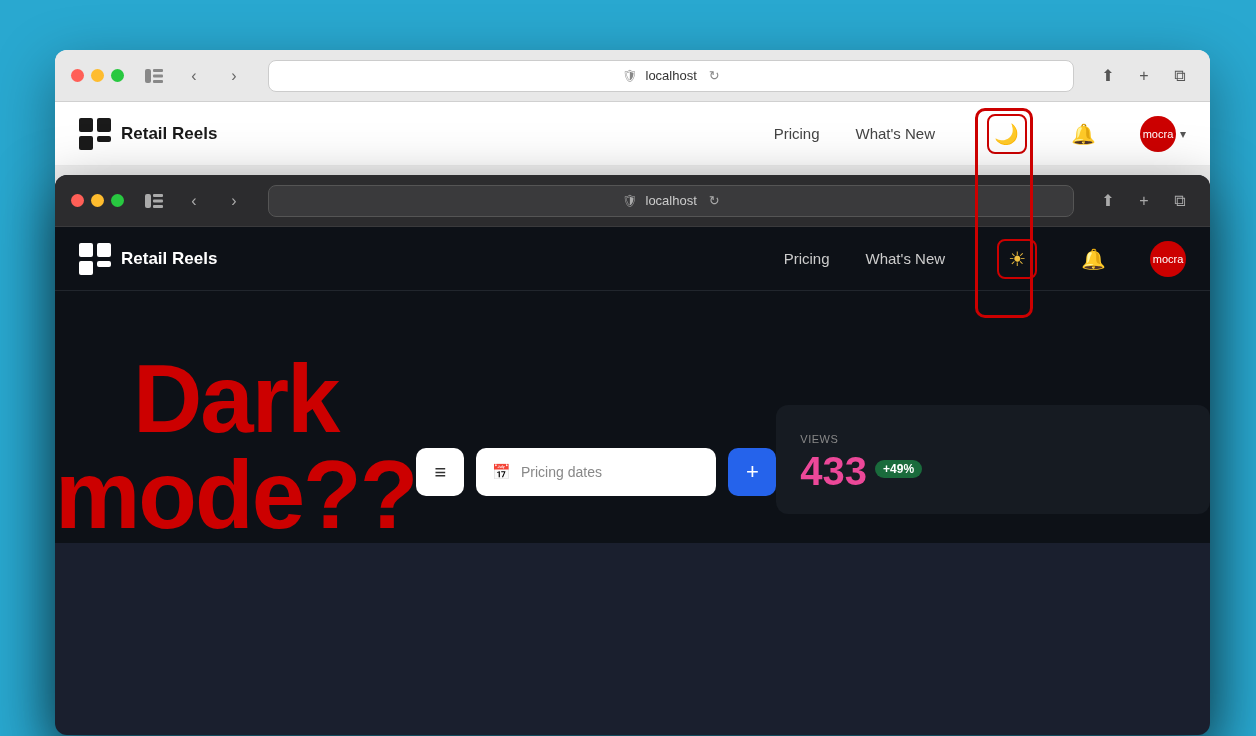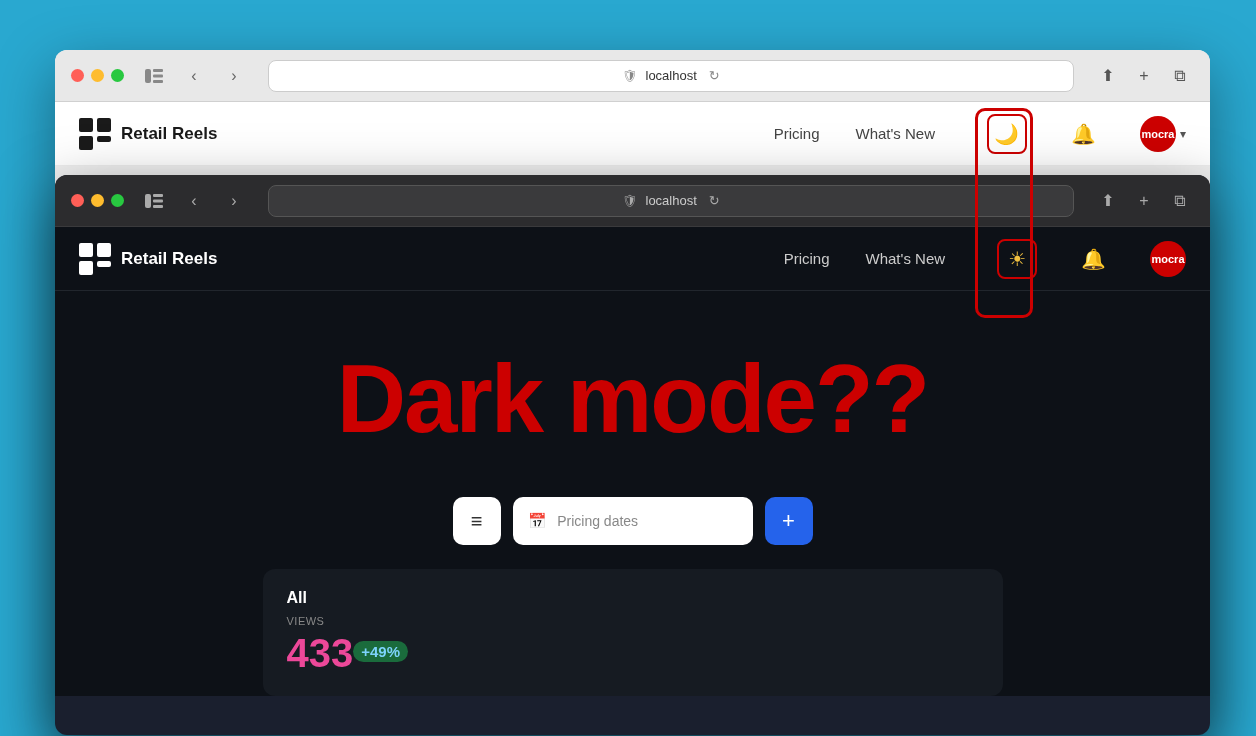--- a/index.html
+++ b/index.html
@@ -175,21 +175,21 @@
     .avatar-btn {
       width: 36px;
       height: 36px;
       border-radius: 50%;
       background: #cc0000;
       display: flex;
       align-items: center;
       justify-content: center;
       color: white;
       font-size: 11px;
-      font-weight: 700;
+      font-weight: 400;
       margin-left: 8px;
       overflow: hidden;
       text-align: right;
     }
 
     .avatar-dropdown {
       display: flex;
       align-items: center;
       gap: 4px;
     }
@@ -243,21 +243,21 @@
       margin-left: 16px;
       background: transparent;
       color: #f0c040;
     }
 
     
     .dark-content {
       background: #0d1117;
       flex: 1;
       display: flex;
-      flex-direction: column;
+      flex-direction: row;
       align-items: center;
       padding-top: 60px;
       justify-content: center;
     }
 
     .hero-text {
       font-size: 96px;
       font-weight: 900;
       color: #cc0000;
       letter-spacing: -2px;
@@ -335,27 +335,27 @@
 
     .data-card-value {
       font-size: 40px;
       font-weight: 700;
       color: #ec4899;
       margin-top: 4px;
     }
 
     .badge-green {
       background: #1a6b3c;
-      color: #7dd3fc;
-      font-size: 15px;
+      color: #ffffff;
+      font-size: 12px;
       font-weight: 700;
       padding: 2px 8px;
       border-radius: 20px;
       display: inline-block;
-      margin-left: 0;
+      margin-left: 8px;
       vertical-align: middle;
     }
 
     
     .red-highlight {
       position: absolute;
       top: 108px;
       left: 975px;
       width: 58px;
       height: 210px;
@@ -523,21 +523,20 @@
       <div class="date-input">
         <span style="font-size:15px; color:#888;">📅</span>
         <span>Pricing dates</span>
       </div>
       <div class="add-btn">
         <span style="font-size:22px; font-weight:300;">+</span>
       </div>
     </div>
 
     <div class="data-card">
-      <div class="data-card-title">All</div>
       <div class="data-card-label">VIEWS</div>
       <div style="display:flex; align-items:center;">
         <span class="data-card-value">433</span>
         <span class="badge-green">+49%</span>
       </div>
     </div>
   </div>
 </div>
 
 <div class="red-highlight"></div>

